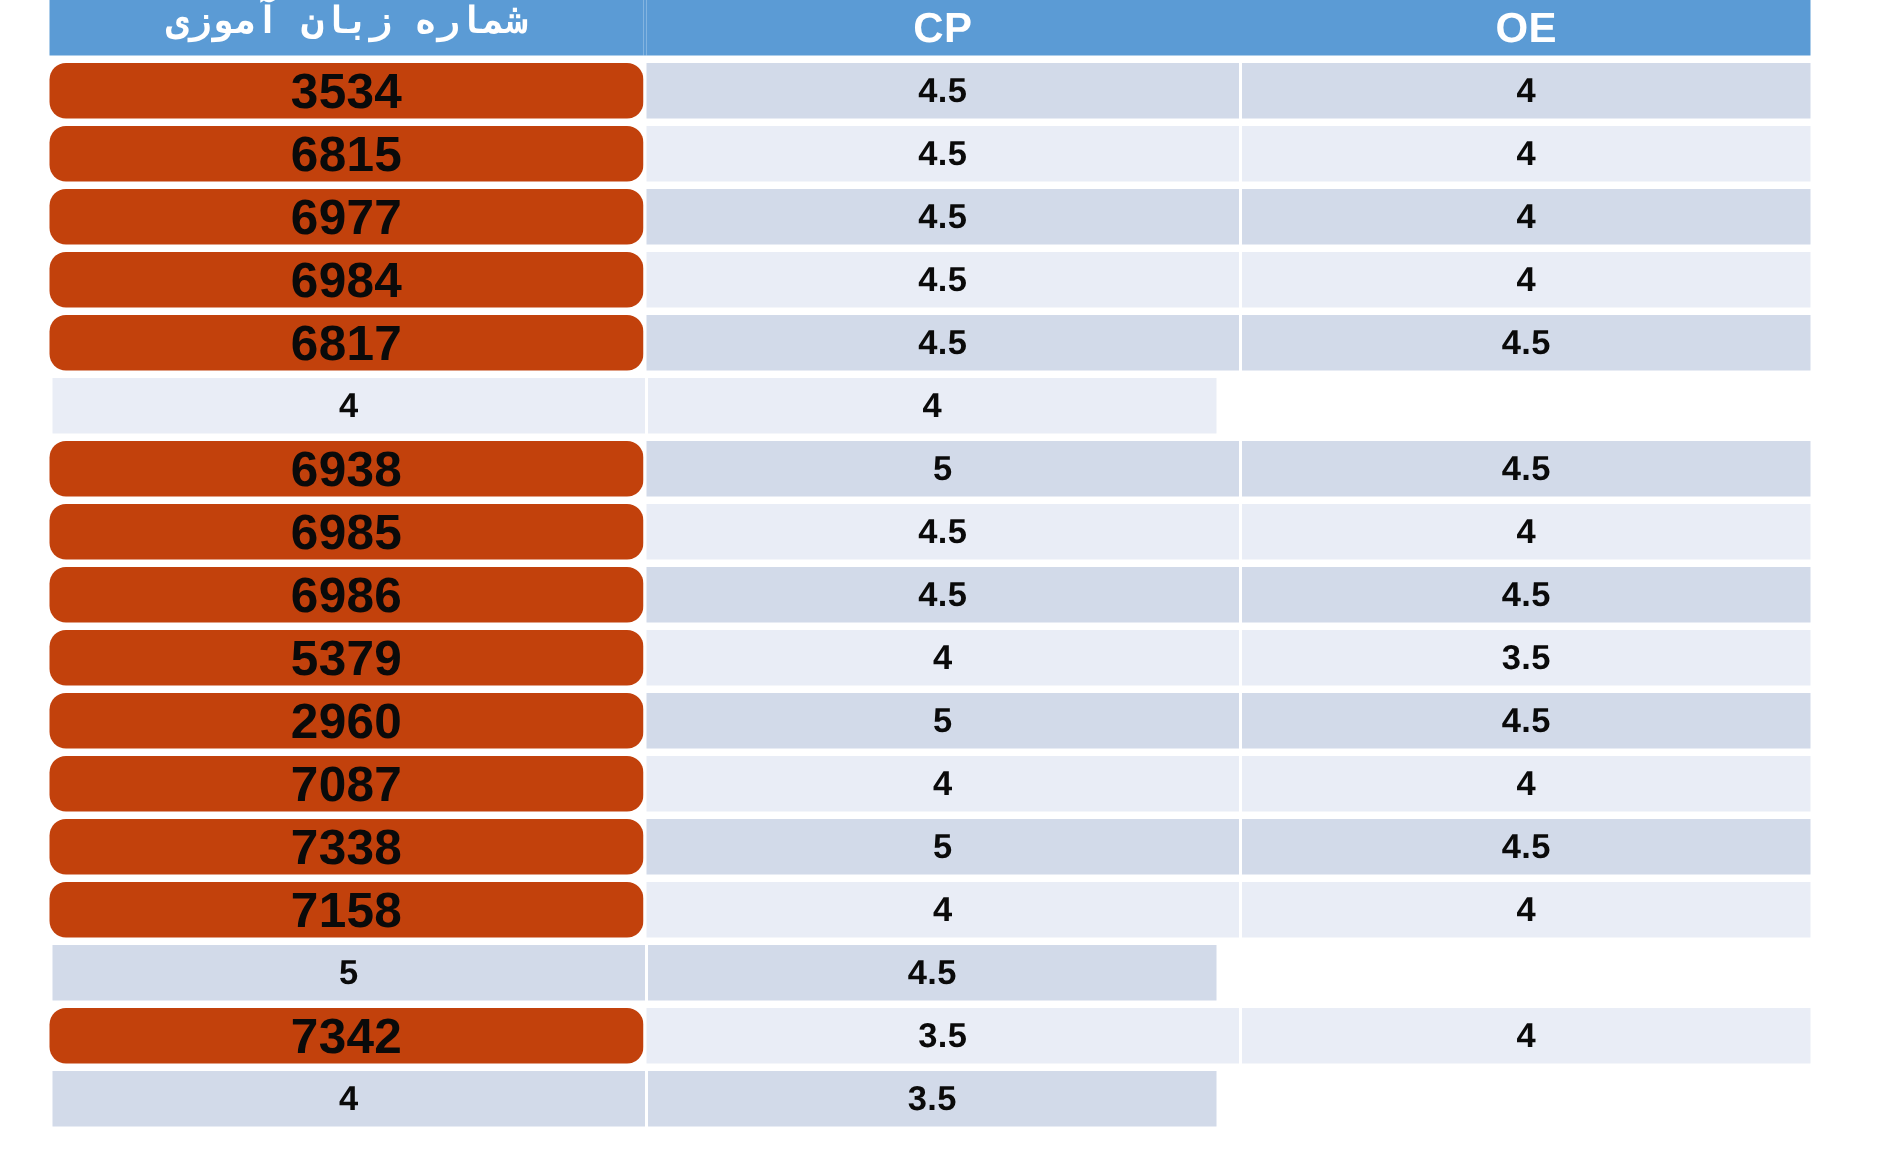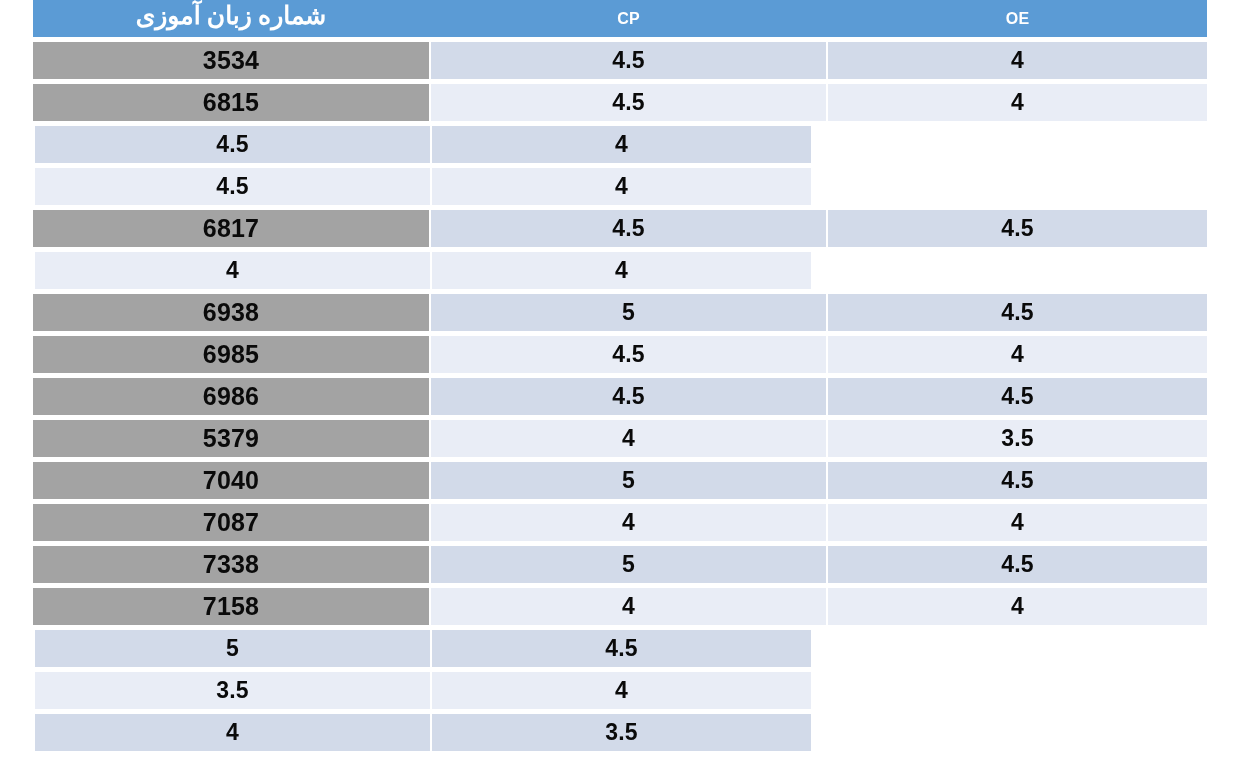--- a/index.html
+++ b/index.html
@@ -47,33 +47,34 @@
   .c-oe    { width: 379px; }
 
   
   .header-row .cell {
     background: #5B9BD5;
     color: #ffffff;
   }
   .header-row .c-id {
     font-size: 25px;
     direction: rtl;
-    font-family: Liberation Serif, serif;
+    font-family: Liberation Mono, monospace;
     padding-bottom: 7px;
   }
   .header-row .c-cp,
   .header-row .c-oe {
-    font-size: 16px;
+    font-size: 28px;
   }
 
   
   .body-row .c-id {
-    background: #a3a3a3;
+    background: #c2410c;
     color: #0a0a0a;
-    font-size: 25px;
+    font-size: 33px;
+    border-radius: 11px;
   }
   .body-row.alt-a .c-cp,
   .body-row.alt-a .c-oe {
     background: #D2DAE9;
     color: #0a0a0a;
   }
   .body-row.alt-b .c-cp,
   .body-row.alt-b .c-oe {
     background: #E9EDF6;
     color: #0a0a0a;
@@ -101,26 +102,28 @@
         <div class="cell c-oe">4</div>
       </div>
       <div class="row body-row alt-b">
         <div class="cell c-id">6815</div>
         <div class="cell c-gap"></div>
         <div class="cell c-cp">4.5</div>
         <div class="cell c-gap2"></div>
         <div class="cell c-oe">4</div>
       </div>
       <div class="row body-row alt-a">
-        <div class="cell c-gap"></div>
-        <div class="cell c-cp">4.5</div>
-        <div class="cell c-gap2"></div>
-        <div class="cell c-oe">4</div>
-      </div>
-      <div class="row body-row alt-b">
+        <div class="cell c-id">6977</div>
+        <div class="cell c-gap"></div>
+        <div class="cell c-cp">4.5</div>
+        <div class="cell c-gap2"></div>
+        <div class="cell c-oe">4</div>
+      </div>
+      <div class="row body-row alt-b">
+        <div class="cell c-id">6984</div>
         <div class="cell c-gap"></div>
         <div class="cell c-cp">4.5</div>
         <div class="cell c-gap2"></div>
         <div class="cell c-oe">4</div>
       </div>
       <div class="row body-row alt-a">
         <div class="cell c-id">6817</div>
         <div class="cell c-gap"></div>
         <div class="cell c-cp">4.5</div>
         <div class="cell c-gap2"></div>
@@ -154,21 +157,21 @@
         <div class="cell c-oe">4.5</div>
       </div>
       <div class="row body-row alt-b">
         <div class="cell c-id">5379</div>
         <div class="cell c-gap"></div>
         <div class="cell c-cp">4</div>
         <div class="cell c-gap2"></div>
         <div class="cell c-oe">3.5</div>
       </div>
       <div class="row body-row alt-a">
-        <div class="cell c-id">7040</div>
+        <div class="cell c-id">2960</div>
         <div class="cell c-gap"></div>
         <div class="cell c-cp">5</div>
         <div class="cell c-gap2"></div>
         <div class="cell c-oe">4.5</div>
       </div>
       <div class="row body-row alt-b">
         <div class="cell c-id">7087</div>
         <div class="cell c-gap"></div>
         <div class="cell c-cp">4</div>
         <div class="cell c-gap2"></div>
@@ -188,20 +191,21 @@
         <div class="cell c-gap2"></div>
         <div class="cell c-oe">4</div>
       </div>
       <div class="row body-row alt-a">
         <div class="cell c-gap"></div>
         <div class="cell c-cp">5</div>
         <div class="cell c-gap2"></div>
         <div class="cell c-oe">4.5</div>
       </div>
       <div class="row body-row alt-b">
+        <div class="cell c-id">7342</div>
         <div class="cell c-gap"></div>
         <div class="cell c-cp">3.5</div>
         <div class="cell c-gap2"></div>
         <div class="cell c-oe">4</div>
       </div>
       <div class="row body-row alt-a">
         <div class="cell c-gap"></div>
         <div class="cell c-cp">4</div>
         <div class="cell c-gap2"></div>
         <div class="cell c-oe">3.5</div>

